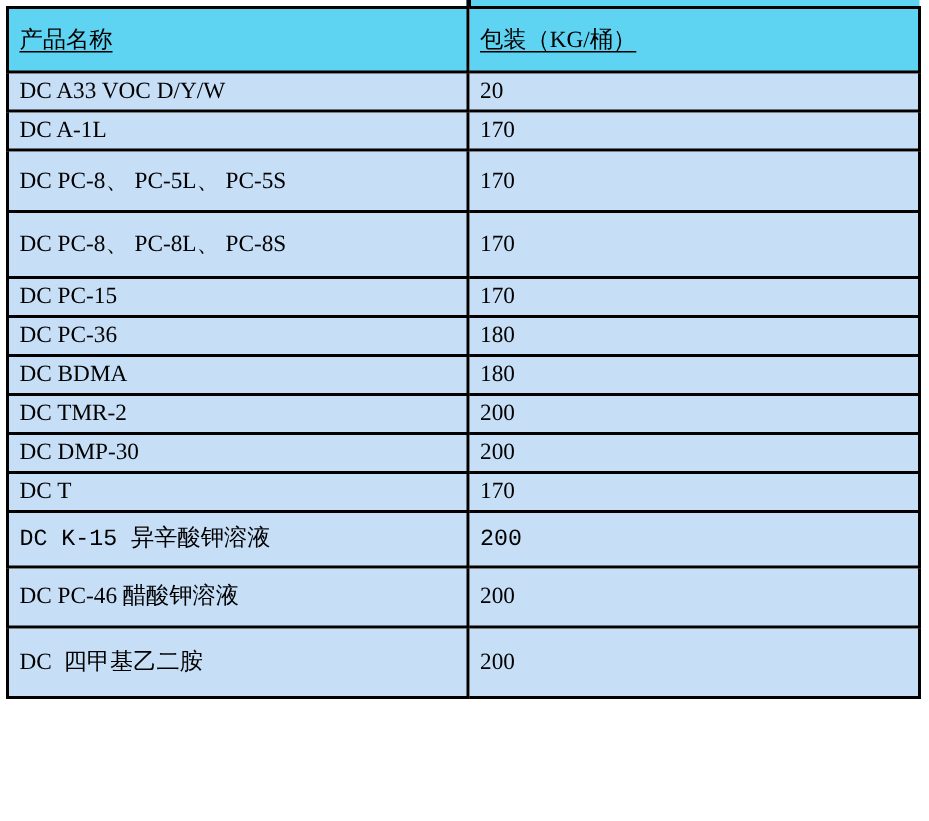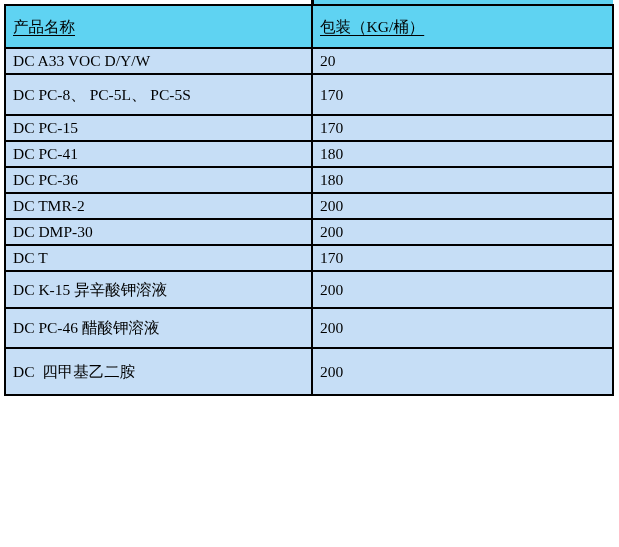--- a/index.html
+++ b/index.html
@@ -51,21 +51,21 @@
   }
   th {
     background: var(--header-bg, #5fd3f2);
     text-decoration: underline;
     text-underline-offset: 3px;
     margin-top: 18px;
   }
   td { background: var(--row-bg, #c6def6); }
   tr.hdr  { height: 43px; }
   tr.h22  { height: 26px; }
-  tr.h37  { height: 37px; }
+  tr.h37  { height: 37px; font-family: Liberation Mono, monospace; }
   tr.h40  { height: 40px; }
   tr.h41  { height: 41px; }
   tr.h44  { height: 44px; }
   tr.h47  { height: 47px; }
 </style>
 </head>
 <body style="background: rgb(255, 255, 255);">
 
 <div class="stage">
   <div class="sliver"></div>
@@ -79,34 +79,42 @@
       <tr class="hdr">
         <th>产品名称</th>
         <th>包装（KG/桶）</th>
       </tr>
     </thead>
     <tbody>
       <tr class="h22">
         <td>DC A33 VOC D/Y/W</td>
         <td>20</td>
       </tr>
+      <tr class="h22">
+        <td>DC A-1L</td>
+        <td>170</td>
+      </tr>
       <tr class="h41">
         <td>DC PC-8、 PC-5L、 PC-5S</td>
+        <td>170</td>
+      </tr>
+      <tr class="h44">
+        <td>DC PC-8、 PC-8L、 PC-8S</td>
         <td>170</td>
       </tr>
       <tr class="h22">
         <td>DC PC-15</td>
         <td>170</td>
       </tr>
       <tr class="h22">
-        <td>DC PC-41</td>
+        <td>DC PC-36</td>
         <td>180</td>
       </tr>
       <tr class="h22">
-        <td>DC PC-36</td>
+        <td>DC BDMA</td>
         <td>180</td>
       </tr>
       <tr class="h22">
         <td>DC TMR-2</td>
         <td>200</td>
       </tr>
       <tr class="h22">
         <td>DC DMP-30</td>
         <td>200</td>
       </tr>

